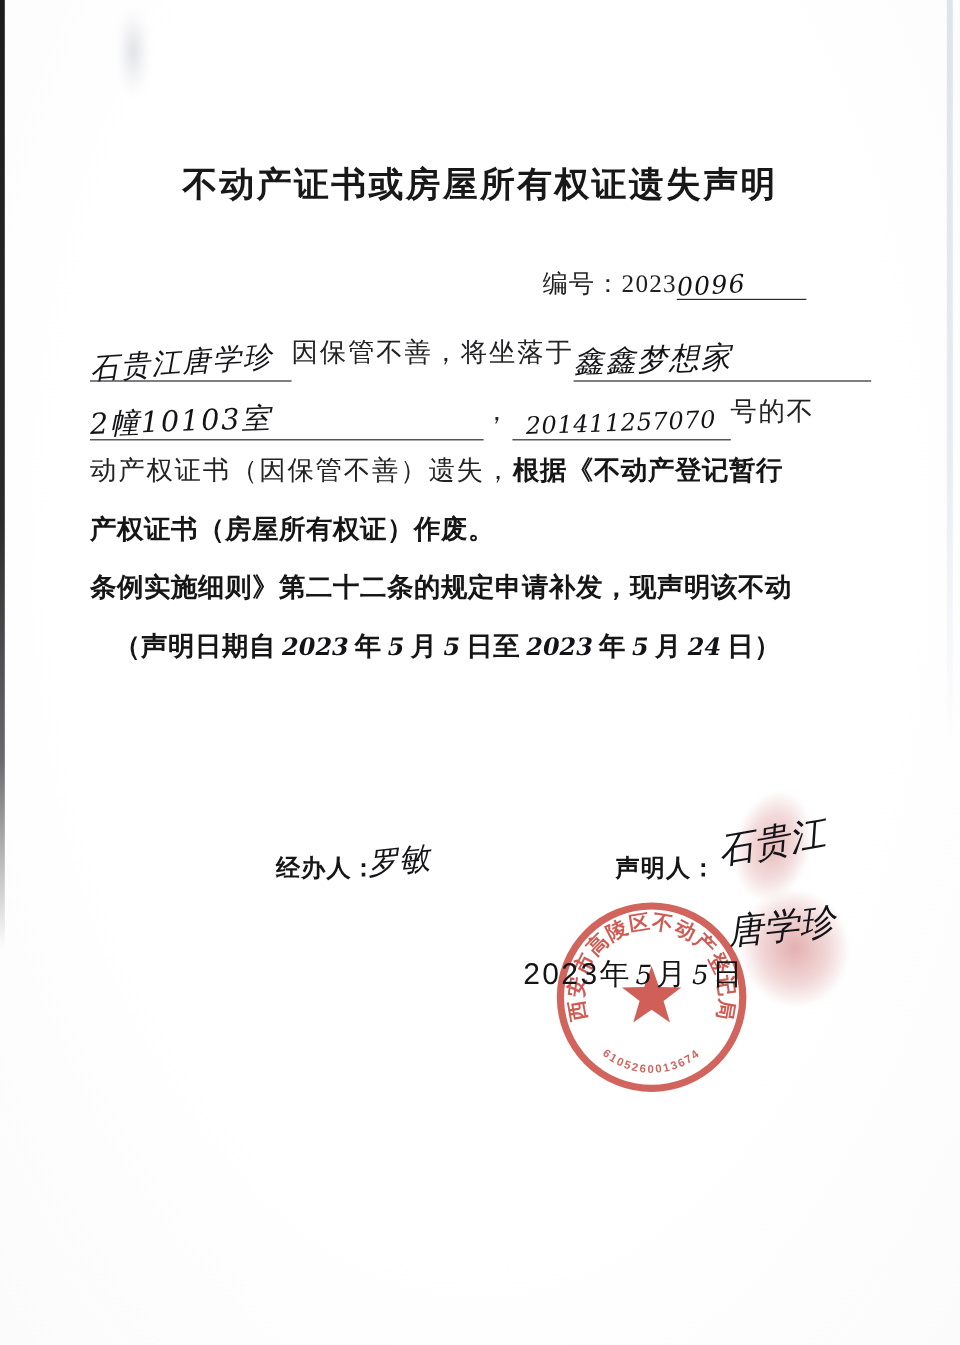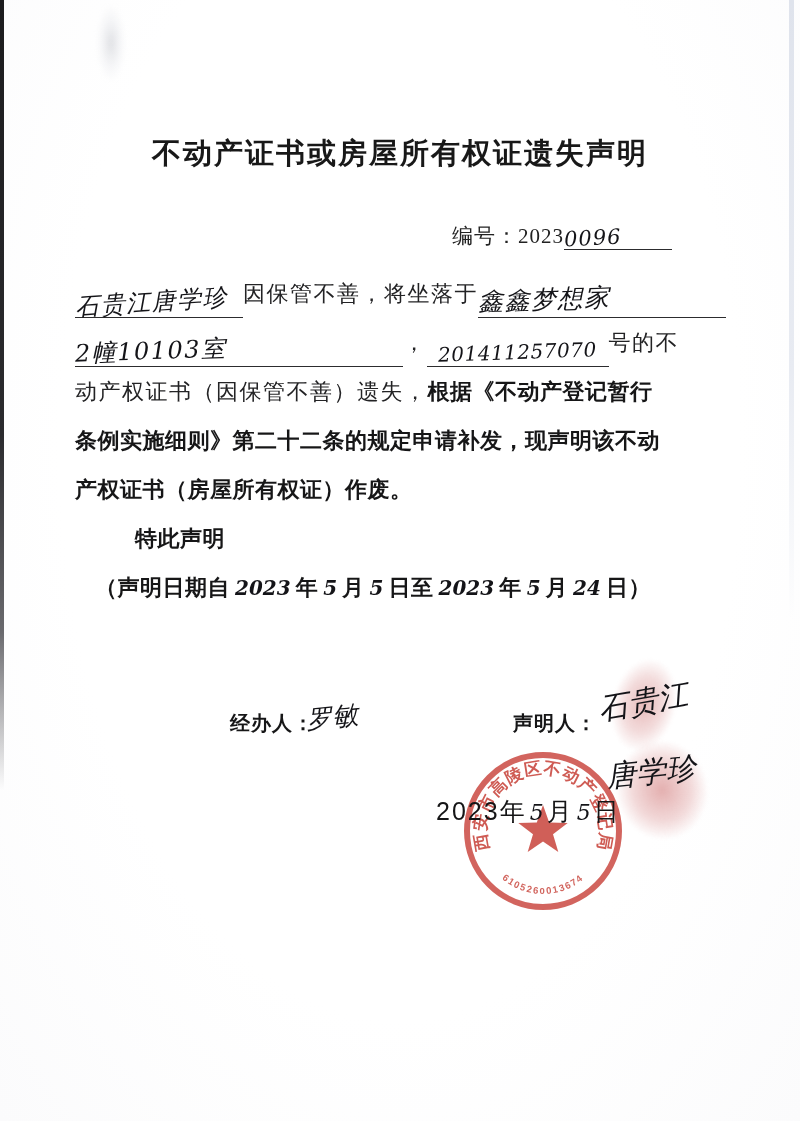--- a/index.html
+++ b/index.html
@@ -118,25 +118,24 @@
 
   <div class="serial"><span>编号：</span><span>2023</span><span class="u-field"><span class="hw">0096</span></span></div>
 
   <div class="body">
     <div><span class="u-field blank-name"><span class="hw">石贵江唐学珍</span></span><span class="light">因保管不善，将坐落于</span><span class="u-field blank-loc1"><span class="hw">鑫鑫梦想家</span></span></div>
 
     <div><span class="u-field blank-loc2"><span class="hw">2幢10103室</span></span><span class="light">，</span><span class="u-field blank-cert"><span class="hw">201411257070</span></span><span class="light">号的不</span></div>
 
     <div><span class="light">动产权证书（因保管不善）遗失，</span><span class="bold">根据《不动产登记暂行</span></div>
 
+    <div class="bold">产权证书（房屋所有权证）作废。</div>
+
     <div class="bold">条例实施细则》第二十二条的规定申请补发，现声明该不动</div>
 
-    <div class="bold">产权证书（房屋所有权证）作废。</div>
-
-    <div class="bold closing">特此声明</div>
 
     <div class="bold validity"><span>（声明日期自</span><span class="hw">2023</span><span>年</span><span class="hw">5</span><span>月</span><span class="hw">5</span><span>日至</span><span class="hw">2023</span><span>年</span><span class="hw">5</span><span>月</span><span class="hw">24</span><span>日）</span></div>
   </div>
 
   <div class="label" style="left:230px; top:710px;">经办人：</div>
   <div class="sig sig-handler"><span class="hw">罗敏</span></div>
 
   <div class="fingerprint fp1"></div>
   <div class="fingerprint fp2"></div>
 

